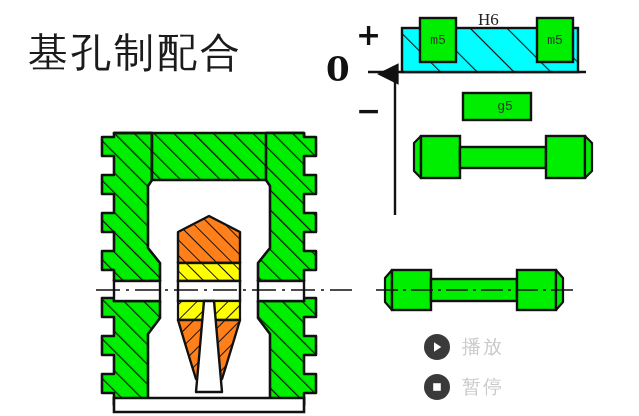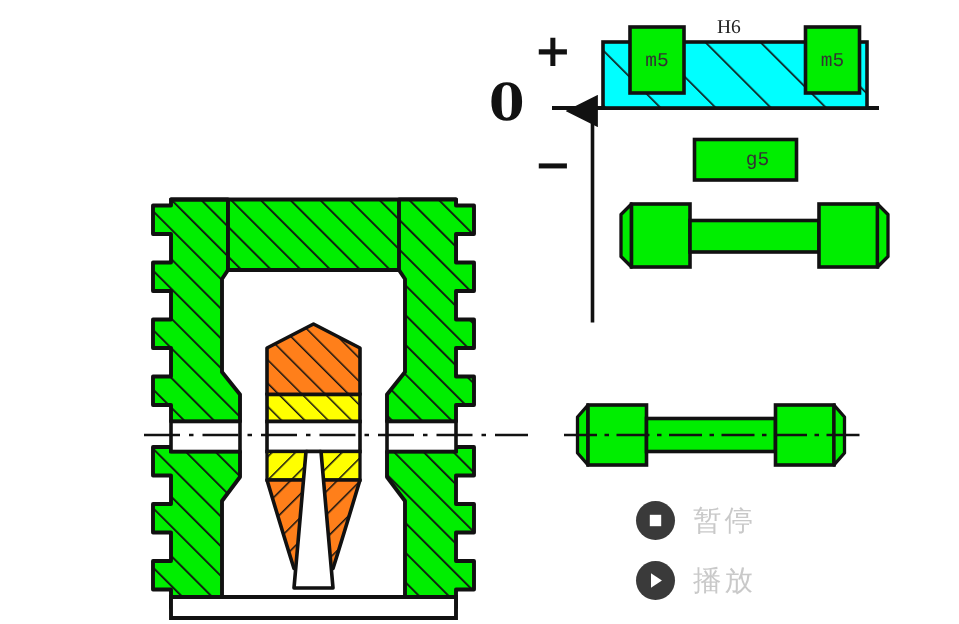--- a/index.html
+++ b/index.html
@@ -16,21 +16,21 @@
     font-size:40px;line-height:44px;color:#1b1b1b;
     letter-spacing:3px;white-space:nowrap;
   }
 
   
   .tol-sym{position:absolute;color:#111;font-weight:700;
            font-family:"DejaVu Serif","Liberation Serif",serif;}
   #sym-plus{left:356px;top:20px;font-size:30px;line-height:30px;}
   #sym-zero{left:326px;top:52px;font-size:34px;line-height:34px;}
   #sym-minus{left:356px;top:96px;font-size:30px;line-height:30px;}
-  #lbl-h6{position:absolute;left:478px;top:10px;font-size:13px;color:#222;
+  #lbl-h6{position:absolute;left:478px;top:10px;font-size:17px;color:#222;
           font-family:"Liberation Serif","DejaVu Serif",serif;}
 
   
   .boxlabel{
     position:absolute;color:#333;font-size:13px;
     font-family:Liberation Mono, monospace;
     text-align:center;pointer-events:none;
   }
 
   
@@ -44,20 +44,21 @@
   .ctl-txt{
     margin-left:12px;font-size:19px;color:#c9c9c9;letter-spacing:2px;
     font-family:"DejaVu Serif","Liberation Serif",serif;white-space:nowrap;
   }
 </style>
 </head>
 <body>
 
 <div id="stage">
 
+  <div id="title">基孔制配合</div>
 
   <svg width="639" height="416" viewBox="0 0 639 416" style="position:absolute;left:0;top:0;">
     <defs>
 
       <pattern id="hatchGreen" width="14" height="14" patternTransform="rotate(-45)" patternUnits="userSpaceOnUse">
         <rect width="14" height="14" fill="#00ee00"></rect>
         <line x1="0" y1="0" x2="0" y2="14" stroke="#111" stroke-width="2.4"></line>
       </pattern>
       <pattern id="hatchCyan" width="26" height="26" patternTransform="rotate(-45)" patternUnits="userSpaceOnUse">
         <rect width="26" height="26" fill="#00ffff"></rect>
@@ -208,30 +209,30 @@
 
   <div class="boxlabel" style="left:420px;top:33px;width:36px;">m5</div>
   <div class="boxlabel" style="left:537px;top:33px;width:36px;">m5</div>
   <div class="boxlabel" style="left:463px;top:99px;width:84px;text-align:center;">g5</div>
 
   <div id="controls">
 
     <div class="ctl-row">
       <span class="ctl-ico">
         <svg width="14" height="14" viewBox="0 0 14 14">
+          <path d="M4 2.2 L11.3 7 L4 11.8 Z" fill="#ffffff"></path>
+        </svg>
+      </span>
+      <span class="ctl-txt">播放</span>
+    </div>
+
+    <div class="ctl-row">
+      <span class="ctl-ico">
+        <svg width="14" height="14" viewBox="0 0 14 14">
           <rect x="3.2" y="3.2" width="7.6" height="7.6" fill="#ffffff"></rect>
         </svg>
       </span>
       <span class="ctl-txt">暂停</span>
     </div>
 
-    <div class="ctl-row">
-      <span class="ctl-ico">
-        <svg width="14" height="14" viewBox="0 0 14 14">
-          <path d="M4 2.2 L11.3 7 L4 11.8 Z" fill="#ffffff"></path>
-        </svg>
-      </span>
-      <span class="ctl-txt">播放</span>
-    </div>
-
   </div>
 
 </div>
 
 </body></html>

